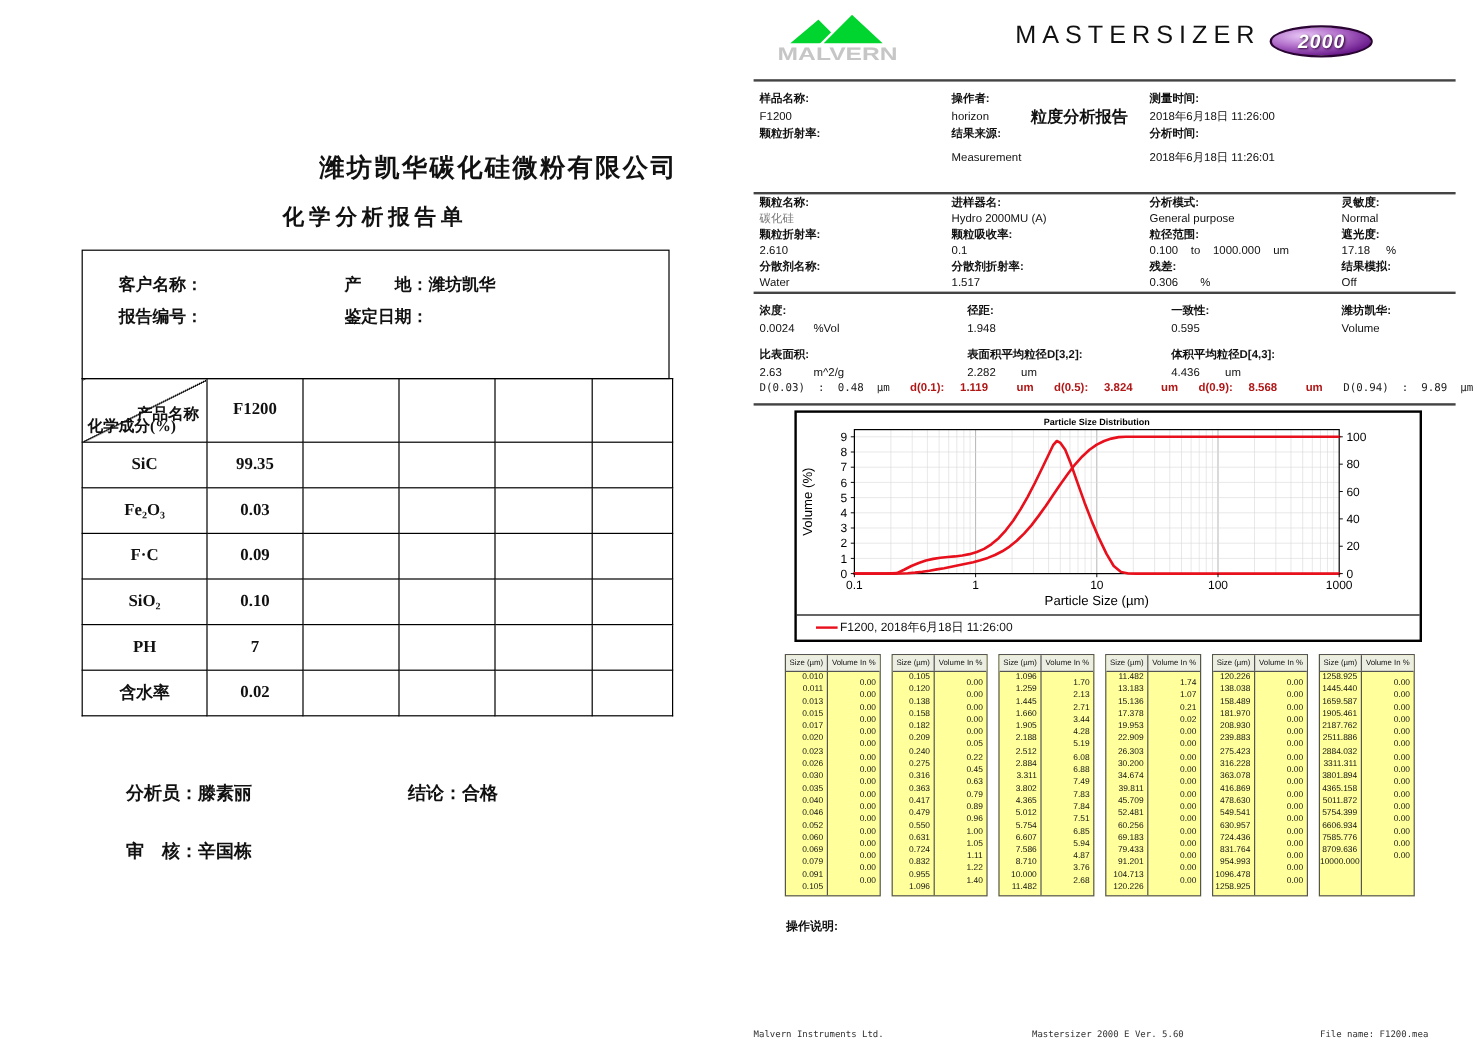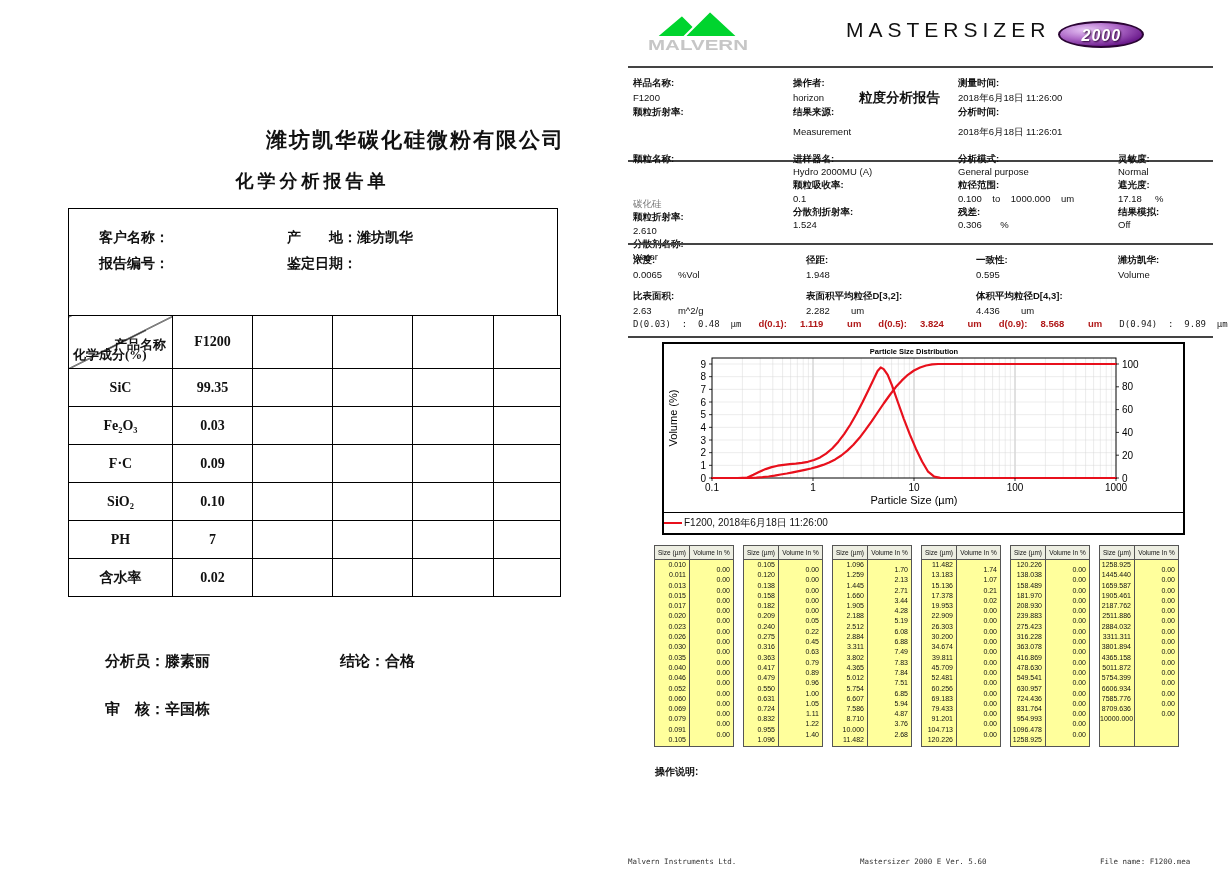--- a/index.html
+++ b/index.html
@@ -33,34 +33,34 @@
       font-family:"Liberation Sans",sans-serif;}
   .ms-badge{display:inline-block;vertical-align:-4px;margin-left:8px;width:86px;height:27px;
       border-radius:50%;border:2px solid #2a0433;
       background:radial-gradient(ellipse at 32% 30%, #e9c8f7 0%, #b06cc9 40%, #6d1d8e 75%, #3c0a52 100%);
       color:#fff;text-align:center;line-height:25px;font-size:16px;font-style:italic;
       font-weight:bold;letter-spacing:1px;text-shadow:1px 1px 2px #2a0433;box-sizing:border-box;}
   .report-title{position:absolute;left:231px;top:40px;font-size:13.5px;font-weight:bold;margin-top:44px;}
   .fcell{position:absolute;top:0;}
   .lbl{font-weight:bold;line-height:14.5px;white-space:pre;}
   .val{line-height:14.5px;white-space:pre;}
-  .muted{color:#777;margin-top:32px;}
+  .muted{color:#777;}
   .sec{position:absolute;left:0;width:585px;}
   .sec-params .lbl,.sec-params .val{line-height:13.2px;}
   .spacer6{height:7px;}
   .dline{position:absolute;left:5px;top:313px;display:flex;gap:17px;white-space:pre;}
   .dv-dark{font-family:"DejaVu Sans Mono",monospace;font-size:9px;color:#222;line-height:12px;}
   .dv-red{font-family:"Liberation Sans",sans-serif;font-weight:bold;font-size:9.5px;
       color:#b01818;line-height:12px;}
   .chart-frame{position:absolute;left:34px;top:337px;width:523px;height:193px;
       border:2px solid #000;box-sizing:border-box;background:#fff;}
   .chart-frame svg{display:block;}
   .chart-frame svg text{font-family:"Liberation Sans","DejaVu Sans",sans-serif;}
   .legend{height:20px;border-top:1.5px solid #000;display:flex;align-items:center;
-      padding-left:0;font-size:10px;}
+      padding-left:16px;font-size:10px;}
   .legend-dash{display:inline-block;width:18px;height:0;border-top:2px solid #e8101c;margin-right:2px;}
   .tables-row{position:absolute;left:26px;top:540px;display:flex;gap:9px;}
   .st-pair{border:1px solid #555;background:#ffff9c;}
   .st-head{display:flex;height:13px;background:#edeee2;border-bottom:1px solid #555;}
   .st-hcell{width:34px;border-right:1px solid #555;text-align:center;line-height:13px;
       font-size:6.5px;white-space:nowrap;overflow:hidden;}
   .st-hcell-vol{width:43px;border-right:none;}
   .st-body{display:flex;height:186px;}
   .st-sizes{width:34px;border-right:1px solid #555;}
   .st-vols{width:43px;padding-top:5px;box-sizing:border-box;}
@@ -194,36 +194,36 @@
     <div class="fcell" style="left:330px">
       <div class="lbl">测量时间:</div>
       <div class="val">2018年6月18日 11:26:00</div>
       <div class="lbl">分析时间:</div>
       <div class="val" style="margin-top:5px">2018年6月18日 11:26:01</div>
     </div>
   </div>
 
   <div class="hr" style="top:155px"></div>
 
-  <div class="sec sec-params" style="top:147px;height:80px">
+  <div class="sec sec-params" style="top:158px;height:80px">
     <div class="fcell" style="left:5px">
       <div class="lbl">颗粒名称:</div>
       <div class="val muted">碳化硅</div>
       <div class="lbl">颗粒折射率:</div>
       <div class="val">2.610</div>
       <div class="lbl">分散剂名称:</div>
       <div class="val">Water</div>
     </div>
     <div class="fcell" style="left:165px">
       <div class="lbl">进样器名:</div>
       <div class="val">Hydro 2000MU (A)</div>
       <div class="lbl">颗粒吸收率:</div>
       <div class="val">0.1</div>
       <div class="lbl">分散剂折射率:</div>
-      <div class="val">1.524</div>
+      <div class="val">1.517</div>
     </div>
     <div class="fcell" style="left:330px">
       <div class="lbl">分析模式:</div>
       <div class="val">General purpose</div>
       <div class="lbl">粒径范围:</div>
       <div class="val">0.100    to    1000.000    um</div>
       <div class="lbl">残差:</div>
       <div class="val">0.306       %</div>
     </div>
     <div class="fcell" style="left:490px">
@@ -234,21 +234,21 @@
       <div class="lbl">结果模拟:</div>
       <div class="val">Off</div>
     </div>
   </div>
 
   <div class="hr" style="top:238px"></div>
 
   <div class="sec" style="top:248px;height:62px">
     <div class="fcell" style="left:5px">
       <div class="lbl">浓度:</div>
-      <div class="val">0.0065      %Vol</div>
+      <div class="val">0.0024      %Vol</div>
       <div class="spacer6"></div>
       <div class="lbl">比表面积:</div>
       <div class="val">2.63          m^2/g</div>
     </div>
     <div class="fcell" style="left:178px">
       <div class="lbl">径距:</div>
       <div class="val">1.948</div>
       <div class="spacer6"></div>
       <div class="lbl">表面积平均粒径D[3,2]:</div>
       <div class="val">2.282        um</div>

